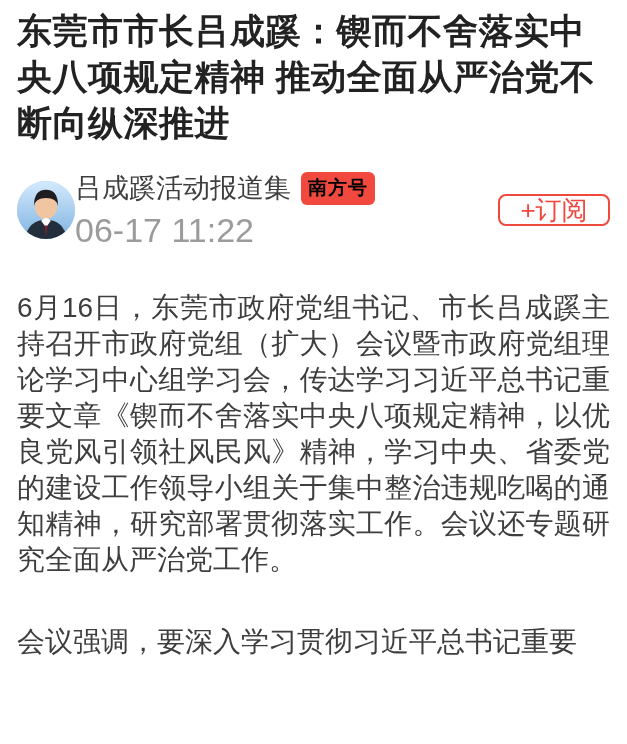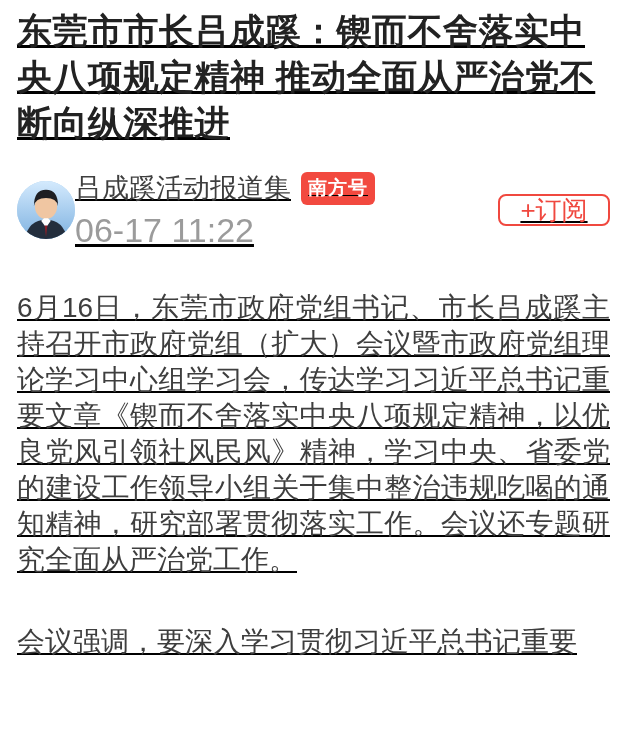--- a/index.html
+++ b/index.html
@@ -10,42 +10,42 @@
     --muted-text:#9b9b9b;
     --name-text:#3f3f3f;
     --page-bg:#ffffff;
   }
   *{margin:0;padding:0;box-sizing:border-box;}
   html,body{
     width:627px;height:744px;overflow:hidden;
     background:var(--page-bg);
     font-family:"Liberation Sans","DejaVu Sans",sans-serif;
   }
-  .page{width:627px;height:744px;padding:8px 17px 0 17px;background:var(--page-bg);text-decoration:underline;}
+  .page{width:627px;height:744px;padding:8px 17px 0 17px;background:var(--page-bg);}
   .article-title{
     font-size:35px;line-height:46px;font-weight:700;
     color:var(--title-text);letter-spacing:0.5px;
   }
   .author-row{
     margin-top:24px;display:flex;align-items:center;
   }
   .avatar{
     width:58px;height:58px;border-radius:50%;overflow:hidden;flex:none;
     background:#a9cfee;cursor:pointer;
   }
   .avatar svg{display:block;width:100%;height:100%;}
   .author-info{flex:1;min-width:0;}
   .name-line{display:flex;align-items:center;}
   .author-name{
     font-size:27px;color:var(--name-text);cursor:pointer;
     white-space:nowrap;
   }
   .platform-badge{
     margin-left:10px;
-    background:var(--badge-red);color:#ffffff;
+    background:var(--badge-red);color:#000000;
     font-size:19px;font-weight:700;
     padding:3px 7px 4px 7px;border-radius:6px;
     white-space:nowrap;letter-spacing:1px;
   }
   .publish-time{
     margin-top:5px;font-size:34px;color:var(--muted-text);
   }
   .subscribe-button{
     flex:none;margin-left:12px;
     width:112px;height:32px;

